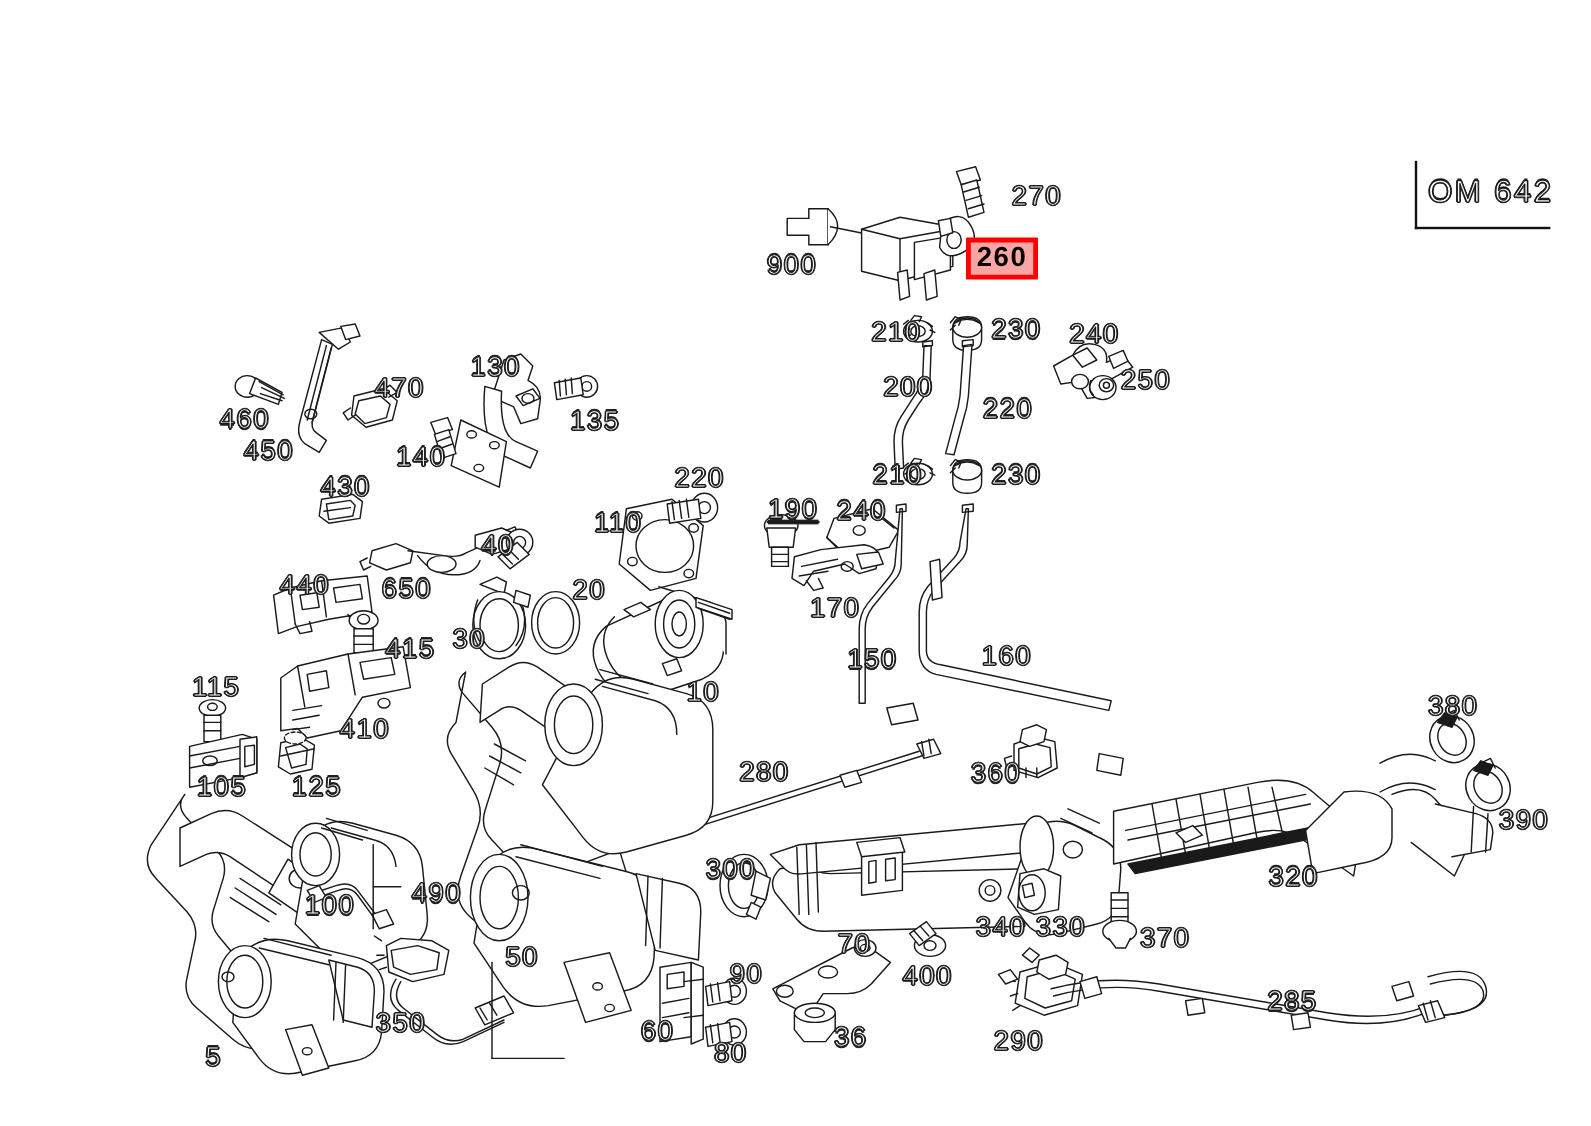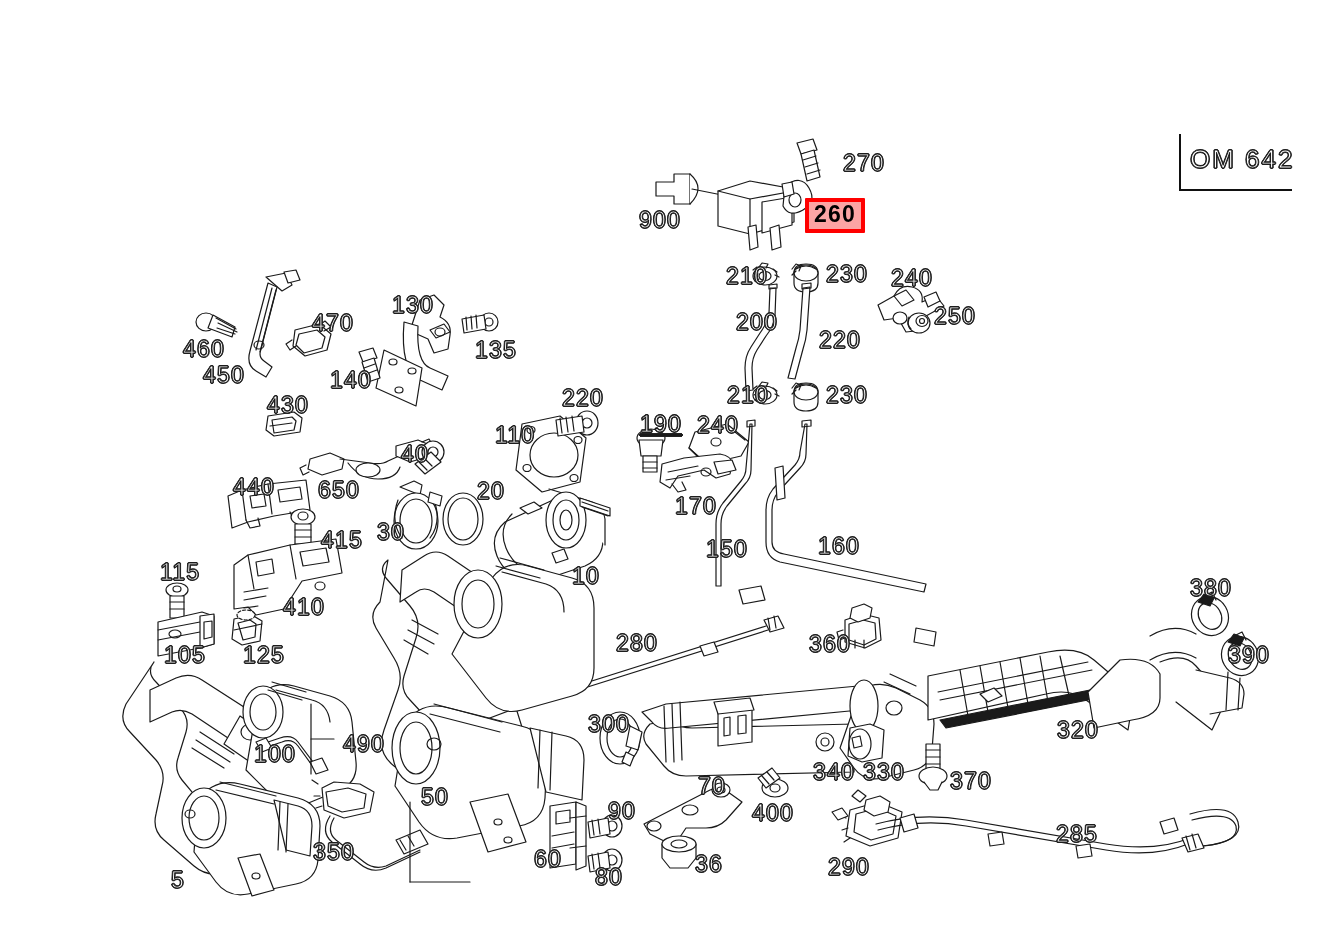--- a/index.html
+++ b/index.html
@@ -598,21 +598,21 @@
       <div class="callout" style="left: 572px; top: 565px;">10</div>
       <div class="callout" style="left: 160px; top: 561px;">115</div>
       <div class="callout" style="left: 283px; top: 596px;">410</div>
       <div class="callout" style="left: 706px; top: 538px;">150</div>
       <div class="callout" style="left: 818px; top: 535px;">160</div>
       <div class="callout" style="left: 1190px; top: 577px;">380</div>
       <div class="callout" style="left: 164px; top: 644px;">105</div>
       <div class="callout" style="left: 243px; top: 644px;">125</div>
       <div class="callout" style="left: 616px; top: 632px;">280</div>
       <div class="callout" style="left: 809px; top: 633px;">360</div>
-      <div class="callout" style="left: 1228px; top: 644px;">390</div>
+      <div class="callout" style="left: 1228px; top: 672px; padding-left: 21px;">390</div>
       <div class="callout" style="left: 588px; top: 713px;">300</div>
       <div class="callout" style="left: 1057px; top: 719px;">320</div>
       <div class="callout" style="left: 254px; top: 743px;">100</div>
       <div class="callout" style="left: 343px; top: 733px;">490</div>
       <div class="callout" style="left: 813px; top: 761px;">340</div>
       <div class="callout" style="left: 863px; top: 761px;">330</div>
       <div class="callout" style="left: 950px; top: 770px;">370</div>
       <div class="callout" style="left: 667px; top: 775px; margin-left: 31px;">70</div>
       <div class="callout" style="left: 421px; top: 786px;">50</div>
       <div class="callout" style="left: 752px; top: 802px;">400</div>

